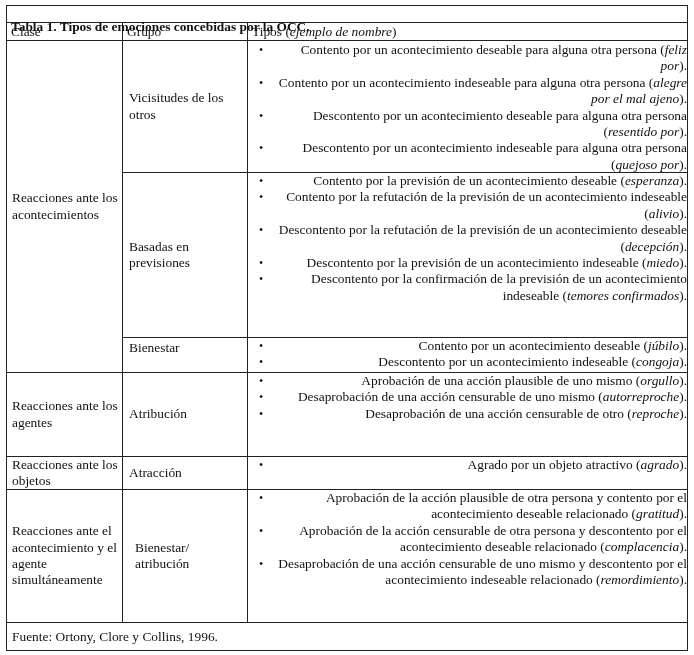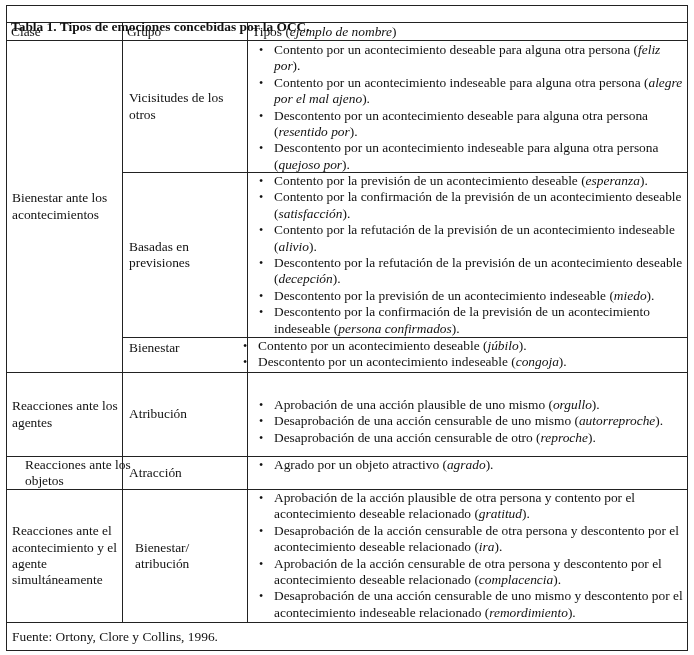--- a/index.html
+++ b/index.html
@@ -4,21 +4,21 @@
 <style>
   html, body { margin: 0; padding: 0; background: #ffffff; }
   body { width: 694px; height: 655px; position: relative; overflow: hidden;
          font-family: "Liberation Serif", "DejaVu Serif", serif; color: #111; font-size: 13.4px; }
   .tbl { position: absolute; left: 6px; top: 5px; width: 682px; height: 646px;
          border: 1px solid #222; box-sizing: border-box; }
   .hline { position: absolute; height: 1px; background: #222; }
   .vline { position: absolute; width: 1px; background: #222; }
   .cell { position: absolute; box-sizing: border-box; line-height: 16.4px; }
   .vc { display: flex; align-items: center; }
-  ul.items { list-style: none; margin: 0; padding: 0; }
+  ul.items { list-style: none; margin: 0; padding: 0; text-align: right; }
   ul.items li { position: relative; padding-left: 19px; line-height: 16.4px; }
   ul.items li::before { content: "\2022"; position: absolute; left: 4px; top: 0; font-size: 12px; }
   ul.items li .ex { font-style: italic; }
   .title { left: 4px; top: 12px; height: 17px; line-height: 17px; font-weight: bold; }
   .hdr { top: 17px; height: 18px; line-height: 18px; }
   i { font-style: italic; }
 </style>
 </head>
 <body>
 
@@ -36,94 +36,92 @@
   <div class="vline" style="left:115px;top:16px;height:600px;"></div>
   <div class="vline" style="left:240px;top:16px;height:600px;"></div>
 
   <div class="cell title">Tabla 1. Tipos de emociones concebidas por la OCC.</div>
 
   <div class="cell hdr" style="left:4px;width:110px;">Clase</div>
   <div class="cell hdr" style="left:120px;width:118px;">Grupo</div>
   <div class="cell hdr" style="left:245px;width:430px;"><span>Tipos (</span><i>ejemplo de nombre</i><span>)</span></div>
 
   <div class="cell vc" style="left:5px;top:35px;width:108px;height:331px;">
-    <span>Bienestar ante los acontecimientos</span>
+    <span>Reacciones ante los acontecimientos</span>
   </div>
 
   <div class="cell vc" style="left:122px;top:35px;width:116px;height:131px;">
     <span>Vicisitudes de los otros</span>
   </div>
   <div class="cell" style="left:248px;top:36px;width:432px;">
     <ul class="items">
         <li><span>Contento por un acontecimiento deseable para alguna otra persona (</span><span class="ex">feliz por</span><span>).</span></li>
         <li><span>Contento por un acontecimiento indeseable para alguna otra persona (</span><span class="ex">alegre por el mal ajeno</span><span>).</span></li>
         <li><span>Descontento por un acontecimiento deseable para alguna otra persona (</span><span class="ex">resentido por</span><span>).</span></li>
         <li><span>Descontento por un acontecimiento indeseable para alguna otra persona (</span><span class="ex">quejoso por</span><span>).</span></li>
       </ul>
   </div>
 
   <div class="cell vc" style="left:122px;top:167px;width:116px;height:164px;">
     <span>Basadas en previsiones</span>
   </div>
   <div class="cell" style="left:248px;top:167px;width:432px;">
     <ul class="items">
         <li><span>Contento por la previsión de un acontecimiento deseable (</span><span class="ex">esperanza</span><span>).</span></li>
-        <li><span>Contento por la confirmación de la previsión de un acontecimiento deseable (</span><span class="ex">satisfacción</span><span>).</span></li>
         <li><span>Contento por la refutación de la previsión de un acontecimiento indeseable (</span><span class="ex">alivio</span><span>).</span></li>
         <li><span>Descontento por la refutación de la previsión de un acontecimiento deseable (</span><span class="ex">decepción</span><span>).</span></li>
         <li><span>Descontento por la previsión de un acontecimiento indeseable (</span><span class="ex">miedo</span><span>).</span></li>
-        <li><span>Descontento por la confirmación de la previsión de un acontecimiento indeseable (</span><span class="ex">persona confirmados</span><span>).</span></li>
+        <li><span>Descontento por la confirmación de la previsión de un acontecimiento indeseable (</span><span class="ex">temores confirmados</span><span>).</span></li>
       </ul>
   </div>
 
   <div class="cell vc" style="left:122px;top:325px;width:116px;height:34px;">
     <span>Bienestar</span>
   </div>
-  <div class="cell" style="left:232px;top:332px;width:432px;font-family:Liberation Serif, serif;">
+  <div class="cell" style="left:248px;top:332px;width:432px;font-family:Liberation Serif, serif;">
     <ul class="items">
         <li><span>Contento por un acontecimiento deseable (</span><span class="ex">júbilo</span><span>).</span></li>
         <li><span>Descontento por un acontecimiento indeseable (</span><span class="ex">congoja</span><span>).</span></li>
       </ul>
   </div>
 
   <div class="cell vc" style="left:5px;top:367px;width:108px;height:83px;">
     <span>Reacciones ante los agentes</span>
   </div>
   <div class="cell vc" style="left:122px;top:367px;width:116px;height:83px;text-align:center;">
     <span>Atribución</span>
   </div>
-  <div class="cell" style="left:248px;top:367px;width:432px;margin-top:24px;">
+  <div class="cell" style="left:248px;top:367px;width:432px;">
     <ul class="items">
         <li><span>Aprobación de una acción plausible de uno mismo (</span><span class="ex">orgullo</span><span>).</span></li>
         <li><span>Desaprobación de una acción censurable de uno mismo (</span><span class="ex">autorreproche</span><span>).</span></li>
         <li><span>Desaprobación de una acción censurable de otro (</span><span class="ex">reproche</span><span>).</span></li>
       </ul>
   </div>
 
-  <div class="cell vc" style="left:18px;top:451px;width:108px;height:32px;">
+  <div class="cell vc" style="left:5px;top:451px;width:108px;height:32px;">
     <span>Reacciones ante los objetos</span>
   </div>
   <div class="cell vc" style="left:122px;top:451px;width:116px;height:32px;">
     <span>Atracción</span>
   </div>
   <div class="cell" style="left:248px;top:451px;width:432px;">
     <ul class="items">
         <li><span>Agrado por un objeto atractivo (</span><span class="ex">agrado</span><span>).</span></li>
       </ul>
   </div>
 
   <div class="cell vc" style="left:5px;top:484px;width:108px;height:132px;">
     <span>Reacciones ante el acontecimiento y el agente simultáneamente</span>
   </div>
   <div class="cell vc" style="left:128px;top:484px;width:100px;height:132px;">
     <span>Bienestar/ atribución</span>
   </div>
   <div class="cell" style="left:248px;top:484px;width:432px;">
     <ul class="items">
         <li><span>Aprobación de la acción plausible de otra persona y contento por el acontecimiento deseable relacionado (</span><span class="ex">gratitud</span><span>).</span></li>
-        <li><span>Desaprobación de la acción censurable de otra persona y descontento por el acontecimiento deseable relacionado (</span><span class="ex">ira</span><span>).</span></li>
         <li><span>Aprobación de la acción censurable de otra persona y descontento por el acontecimiento deseable relacionado (</span><span class="ex">complacencia</span><span>).</span></li>
         <li><span>Desaprobación de una acción censurable de uno mismo y descontento por el acontecimiento indeseable relacionado (</span><span class="ex">remordimiento</span><span>).</span></li>
       </ul>
   </div>
 
   <div class="cell" style="left:5px;top:617px;height:28px;line-height:28px;">Fuente: Ortony, Clore y Collins, 1996.</div>
 </div>
 
 </body></html>

